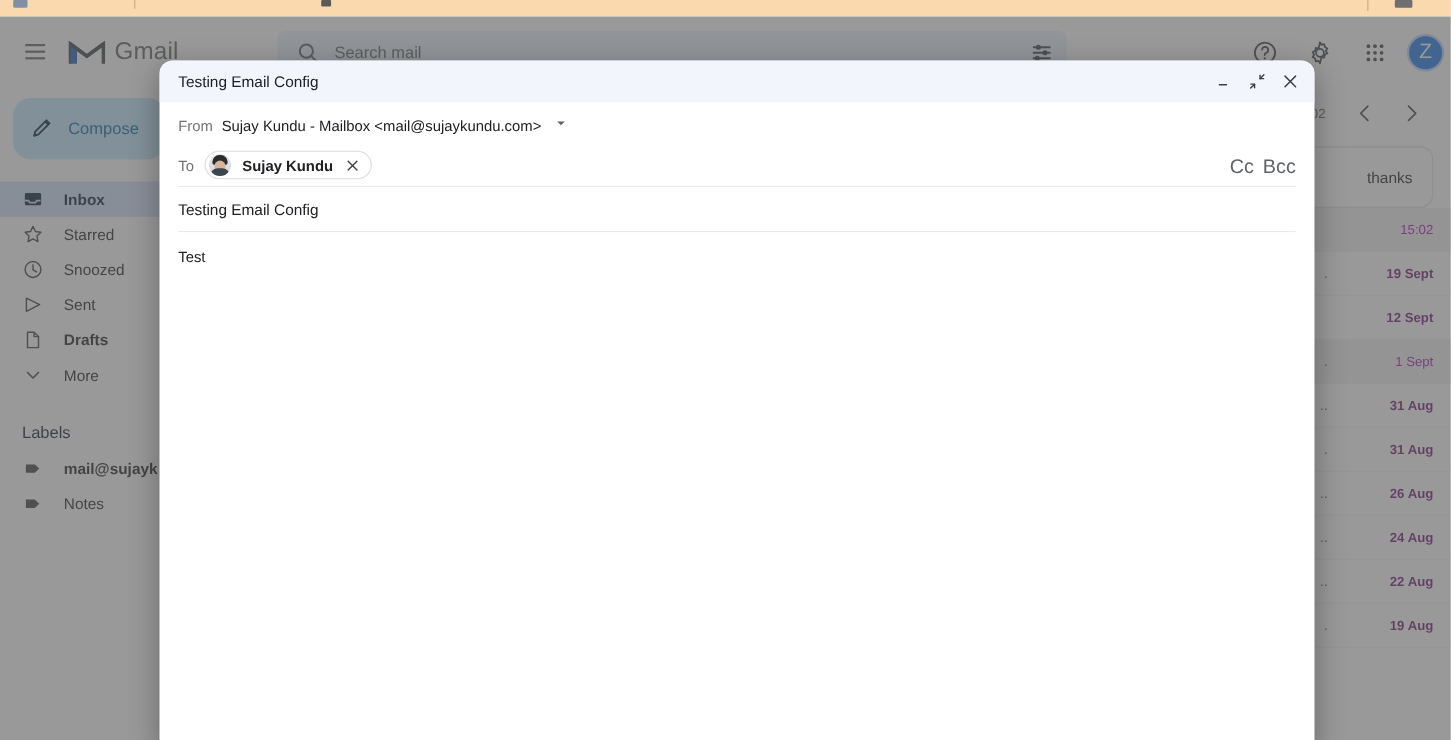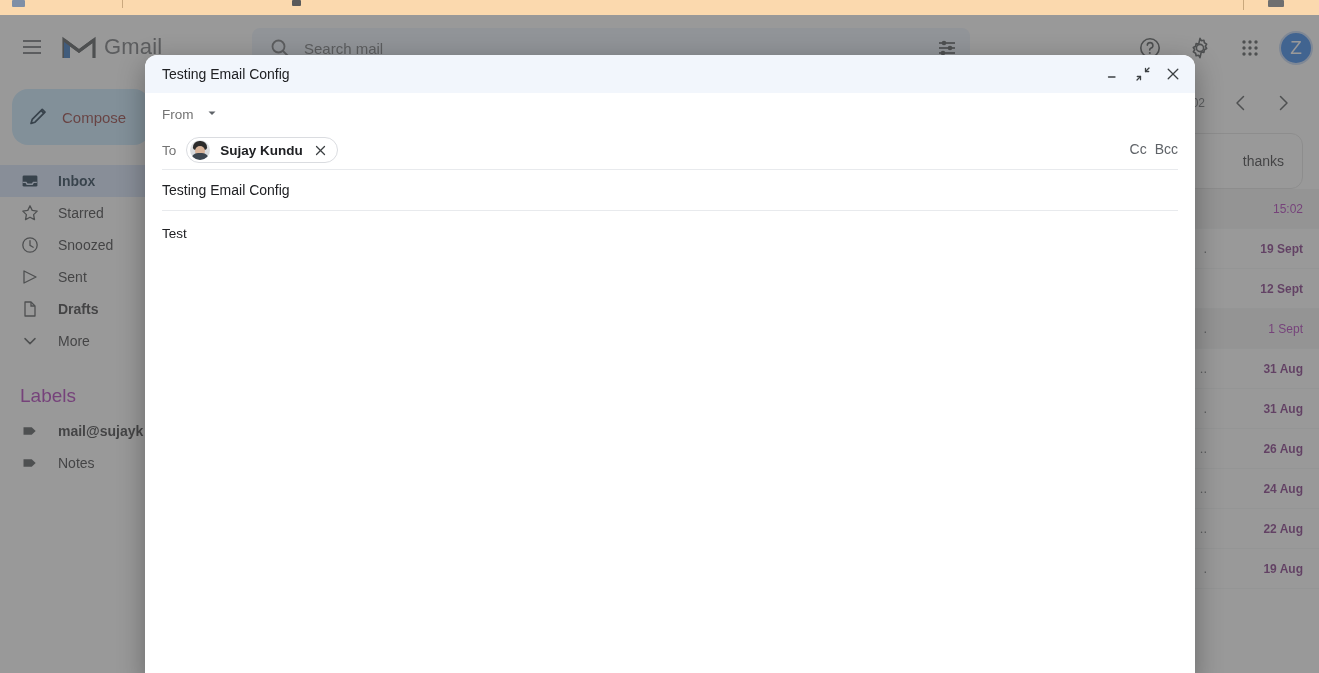--- a/index.html
+++ b/index.html
@@ -80,33 +80,33 @@
     border: 2px solid #bcd3f5;
   }
 
   
   .sidebar { position:absolute; left:0; top:64px; width: 210px; height: 594px; }
   .compose-btn {
     margin: 10px 0 0 12px; width: 138px; height: 56px; border-radius: 16px;
     background:#c2e7ff; display:flex; align-items:center; gap: 12px; padding-left: 16px;
   }
   .compose-icon { width: 22px; height:22px; flex:none; }
-  .compose-label { font-size:15px; color:#7f1d1d; }
+  .compose-label { font-size:15px; color:#0369a1; }
 
   .nav-list { margin-top: 20px; }
   .nav-item {
     height: 32px; display:flex; align-items:center; gap: 18px;
     padding-left: 20px; border-radius: 0 16px 16px 0; width: 190px;
     font-size: 14px; color:#202124;
   }
   .nav-item.selected { background:#d3e3fd; font-weight:bold; color:#001d35; }
   .nav-item.bold { font-weight:bold; }
   .nav-ico { width:20px; height:20px; flex:none; display:flex; align-items:center; justify-content:center; }
 
-  .labels-title { margin: 28px 0 8px 20px; font-size: 19px; color:#a21caf; }
+  .labels-title { margin: 28px 0 8px 20px; font-size: 15px; color:#0f172a; }
 
   
   .maillist { position:absolute; left: 210px; top: 64px; width: 1109px; height: 594px; background:#fff; }
   .list-toolbar { height: 48px; display:flex; align-items:center; justify-content:flex-end; padding-right: 16px; gap: 2px; }
   .pagecount { font-size: 12px; color:#5f6368; margin-right: 14px; }
   .pg-btn { width: 40px; height:40px; display:flex; align-items:center; justify-content:center; }
 
   .promo-card {
     margin: 6px 16px 0 14px; height: 56px; border:1px solid #e0e0e0; border-radius: 12px;
     display:flex; align-items:center; justify-content:flex-end; padding-right: 18px;
@@ -157,21 +157,21 @@
     width: 20px; height:20px; border-radius:50%; overflow:hidden; flex:none;
     background: linear-gradient(180deg,#e6e8ea 0%,#d0d4d8 100%); position:relative;
   }
   .chip-avatar .hair { position:absolute; left:3px; top:1px; width:14px; height:9px; background:#2b2b2b; border-radius:7px 7px 3px 3px; }
   .chip-avatar .face { position:absolute; left:5px; top:6px; width:10px; height:10px; background:#d8b49a; border-radius:50%; }
   .chip-avatar .body { position:absolute; left:1px; bottom:0; width:18px; height:7px; background:#3c4650; border-radius:8px 8px 0 0; }
   .chip-name { font-size:13.5px; color:#202124; font-weight:bold; }
   .chip-x { width: 16px; height:16px; display:flex; align-items:center; justify-content:center; }
 
   .ccbcc { position:absolute; right: 17px; top: 10px; display:flex; gap: 8px; }
-  .ccbcc span { font-size: 14px; color:#5f6368; }
+  .ccbcc span { font-size: 18px; color:#5f6368; }
 
   .divider { height:1px; background:#e8eaed; margin: 0 17px; flex:none; }
 
   .cm-subject { height: 40px; display:flex; align-items:center; padding: 0 17px; flex:none; }
   .cm-subject .sub-val { font-size: 14px; color:#202124; }
 
   .cm-body { flex:1; padding: 14px 17px; }
   .cm-body .body-text { font-size: 13.5px; color:#202124; line-height: 1.4; }
 </style>
 </head>
@@ -439,20 +439,21 @@
           <svg width="16" height="16" viewBox="0 0 16 16">
             <line x1="3.2" y1="3.2" x2="12.8" y2="12.8" stroke="#3c4043" stroke-width="1.3" stroke-linecap="round"></line>
             <line x1="12.8" y1="3.2" x2="3.2" y2="12.8" stroke="#3c4043" stroke-width="1.3" stroke-linecap="round"></line>
           </svg>
         </span>
       </span>
     </div>
 
     <div class="cm-from">
       <span class="lbl">From</span>
+      <span class="from-val">Sujay Kundu - Mailbox &lt;mail@sujaykundu.com&gt;</span>
       <span class="caret">
         <svg width="12" height="12" viewBox="0 0 12 12">
           <path d="M2.5 4.4L6 7.9l3.5-3.5z" fill="#5f6368"></path>
         </svg>
       </span>
     </div>
 
     <div class="cm-to">
       <span class="lbl">To</span>
       <span class="chip">

